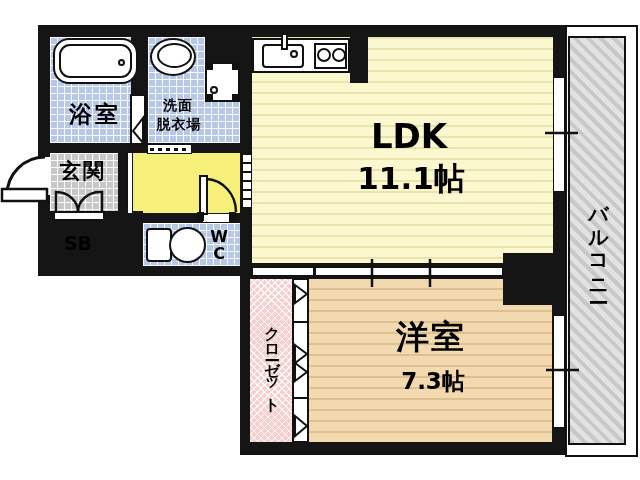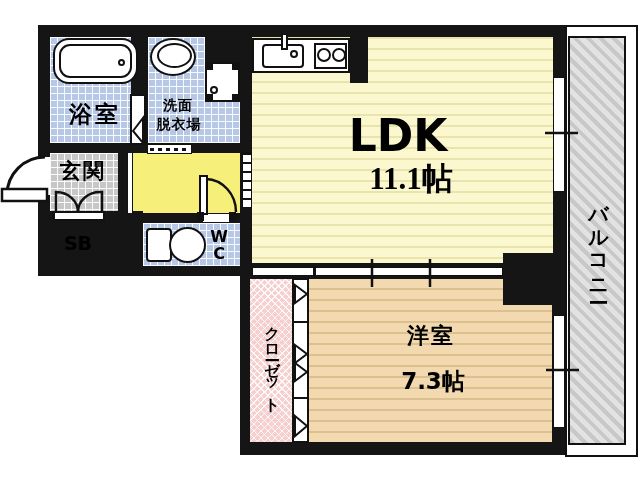--- a/index.html
+++ b/index.html
@@ -152,20 +152,20 @@
     <line x1="546" y1="370" x2="579" y2="370" stroke="#111" stroke-width="2.5"></line>
   </svg>
 
   <div class="label" style="left:95px;top:114px;font-size:23px;letter-spacing:3px;">浴室</div>
   <div class="label" style="left:178px;top:105px;font-size:14px;letter-spacing:1px;">洗面</div>
   <div class="label" style="left:179px;top:124px;font-size:14px;letter-spacing:1px;">脱衣場</div>
   <div class="label" style="left:83px;top:171px;font-size:21px;letter-spacing:2px;">玄関</div>
   <div class="label" style="left:78px;top:243px;font-size:19px;">SB</div>
   <div class="label" style="left:219px;top:237px;font-size:16px;">W</div>
   <div class="label" style="left:219px;top:254px;font-size:16px;">C</div>
-  <div class="label" style="left:398px;top:136px;font-size:44px;">LDK</div>
-  <div class="label" style="left:411px;top:178px;font-size:31px;font-family:Liberation Serif, serif;">11.1帖</div>
-  <div class="label" style="left:431px;top:336px;font-size:22px;letter-spacing:2px;">洋室</div>
+  <div class="label" style="left:409px;top:136px;font-size:34px;">LDK</div>
+  <div class="label" style="left:411px;top:178px;font-size:31px;">11.1帖</div>
+  <div class="label" style="left:431px;top:336px;font-size:33px;letter-spacing:2px;">洋室</div>
   <div class="label" style="left:433px;top:381px;font-size:23px;">7.3帖</div>
   <div class="vlabel" style="left:260px;top:302px;width:23px;height:116px;font-size:15.5px;">クローゼット</div>
   <div class="vlabel" style="left:585px;top:178px;width:28px;height:128px;font-size:20px;letter-spacing:2px;">バルコニー</div>
 
 </div>
 
 </body></html>

